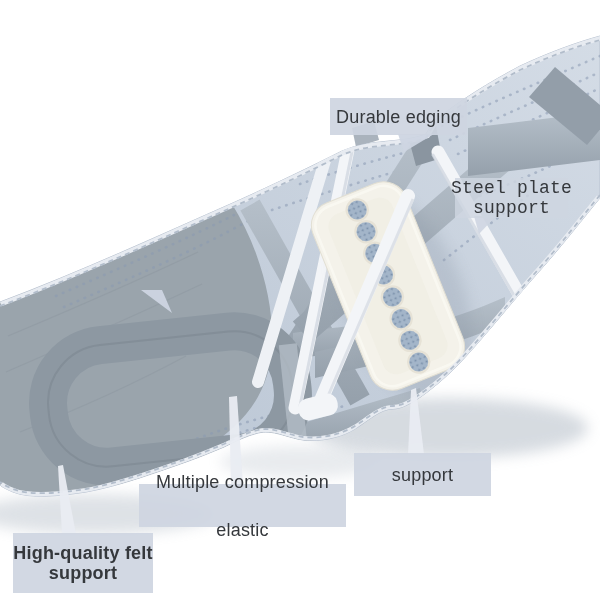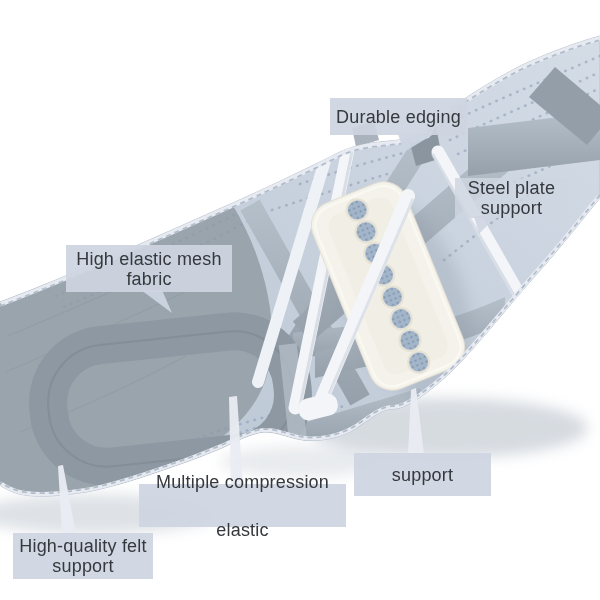--- a/index.html
+++ b/index.html
@@ -7,21 +7,21 @@
     position:relative;width:600px;height:600px;background:#ffffff;overflow:hidden;
     font-family:"Liberation Sans","DejaVu Sans",sans-serif;
   }
   .stage svg{position:absolute;left:0;top:0;}
   .callout{
     position:absolute;display:flex;flex-direction:column;align-items:center;justify-content:center;
     background:rgba(206,213,225,0.92);color:#35383c;
     font-size:18px;line-height:20px;font-weight:500;letter-spacing:.2px;text-align:center;
     z-index:3;
   }
-  .callout.glassy{background:rgba(206,213,225,0.82);}
+  .callout.glassy{background:rgba(206,213,225,0.82);font-family:Liberation Mono, monospace;}
   .callout span{display:block;white-space:nowrap;}
 </style>
 </head>
 <body>
 
 <div class="stage">
 
   <svg width="600" height="600" viewBox="0 0 600 600" aria-hidden="true">
     <defs>
       <clipPath id="beltClip">
@@ -172,32 +172,28 @@
 
   <div class="callout" style="left:330px;top:98px;width:137px;height:37px;">
     <span>Durable edging</span>
   </div>
 
   <div class="callout glassy" style="left:455px;top:178px;width:113px;height:40px;">
     <span>Steel plate</span>
     <span>support</span>
   </div>
 
-  <div class="callout" style="left:66px;top:245px;width:166px;height:47px;">
-    <span>High elastic mesh</span>
-    <span>fabric</span>
-  </div>
 
   <div class="callout" style="left:354px;top:453px;width:137px;height:43px;">
     <span>support</span>
   </div>
 
   <div class="callout" style="left:139px;top:484px;width:207px;height:43px;gap:28px;">
     <span>Multiple compression</span>
     <span>elastic</span>
   </div>
 
-  <div class="callout" style="left:13px;top:533px;width:140px;height:46px;">
+  <div class="callout" style="left:13px;top:533px;width:140px;height:60px;font-weight:bold;">
     <span>High-quality felt</span>
     <span>support</span>
   </div>
 
 </div>
 
 </body></html>

